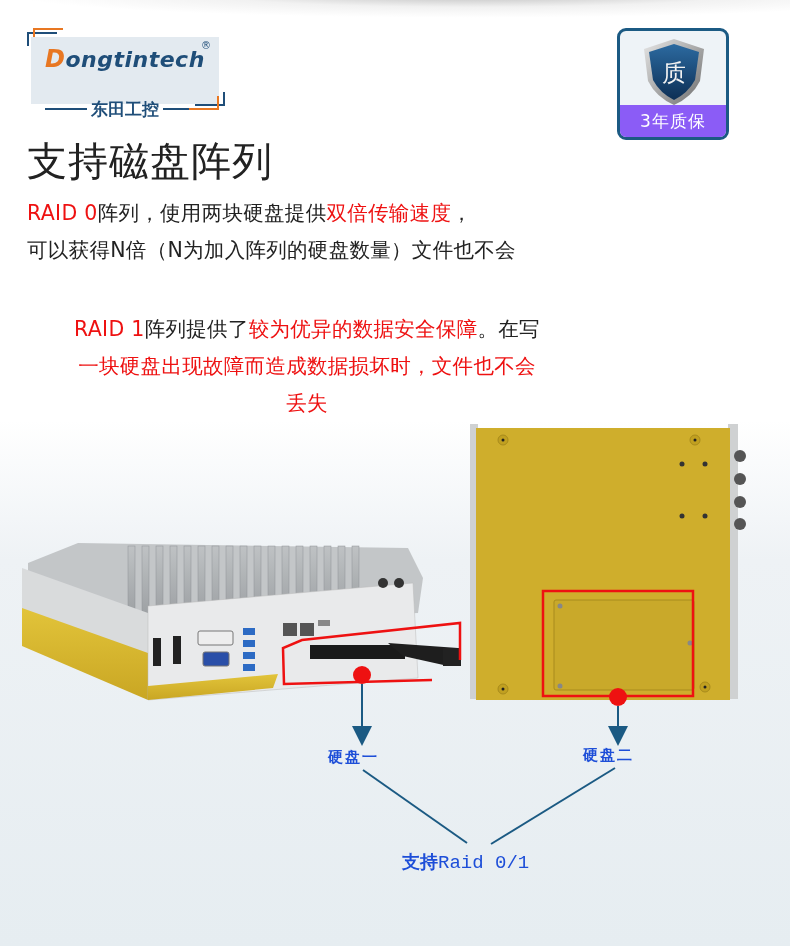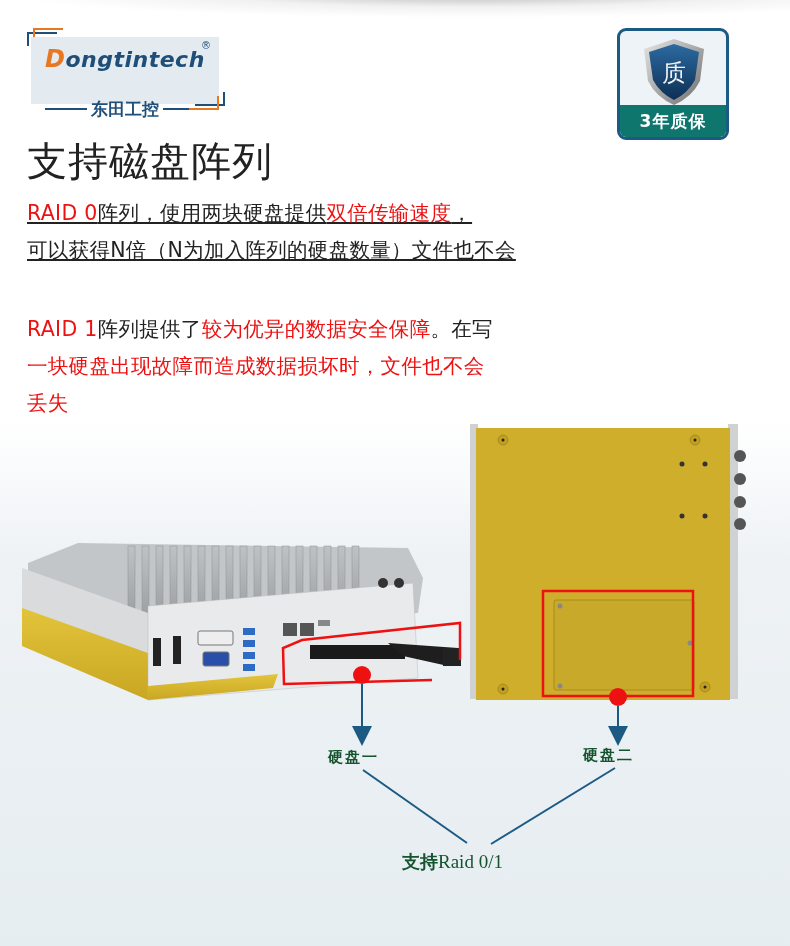--- a/index.html
+++ b/index.html
@@ -38,54 +38,54 @@
   .logo-cn .dash { flex: 1; height: 2px; background: #1f4e79; }
 
   
   .badge {
     position: absolute; left: 617px; top: 28px; width: 112px; height: 112px;
     border: 3px solid #1b5a83; border-radius: 9px; background: #eef3f7; overflow: hidden;
   }
   .badge-shield { position: absolute; left: 20px; top: 6px; width: 68px; height: 70px; }
   .badge-label {
     position: absolute; left: 0; bottom: 0; width: 100%; height: 32px;
-    background: #0f766e; color: #fff; font-size: 17px; font-weight: bold;
+    background: #8b5cf6; color: #fff; font-size: 17px; font-weight: normal;
     display: flex; align-items: center; justify-content: center; letter-spacing: 1px;
   }
 
   
   .title {
     position: absolute; left: 27px; top: 134px;
     font-size: 40px; color: #222; font-weight: normal; letter-spacing: 1px;
   }
   .para {
     position: absolute; left: 27px; font-size: 20.5px; color: #222; line-height: 37px;
     width: 560px; letter-spacing: 0.3px;
   }
   .red { color: #ee1111; }
-  .p1 { top: 195px; text-decoration: underline; }
-  .p2 { top: 311px; }
+  .p1 { top: 195px; }
+  .p2 { top: 311px; text-align: center; }
 
   
   .device {
     position: absolute; left: 18px; top: 528px; width: 445px; height: 180px;
   }
   .device2 {
     position: absolute; left: 470px; top: 424px; width: 280px; height: 280px;
   }
   .diagram { position: absolute; left: 0; top: 0; width: 790px; height: 946px; pointer-events: none; }
   .lbl-disk1, .lbl-disk2, .lbl-raid {
-    position: absolute; color: #14532d; font-weight: bold; font-size: 15px;
+    position: absolute; color: #1d4ed8; font-weight: bold; font-size: 15px;
     font-family: "DejaVu Serif", serif; letter-spacing: 2px;
   }
   .lbl-disk1 { left: 328px; top: 748px; }
   .lbl-disk2 { left: 583px; top: 746px; }
   .lbl-raid { left: 402px; top: 850px; font-size: 18px; letter-spacing: 0; }
   .lbl-raid .cn { font-weight: bold; font-size: 18px; }
-  .lbl-raid .en { font-family: Liberation Serif, serif; font-weight: normal; font-size: 19px; }
+  .lbl-raid .en { font-family: Liberation Mono, monospace; font-weight: normal; font-size: 19px; }
 </style>
 </head>
 <body>
 
 <div class="top-shadow"></div>
 
 <div class="logo-wrap">
   <div class="logo-corner-tl"></div>
   <div class="logo-corner-tl2"></div>
   <div class="logo-box">

